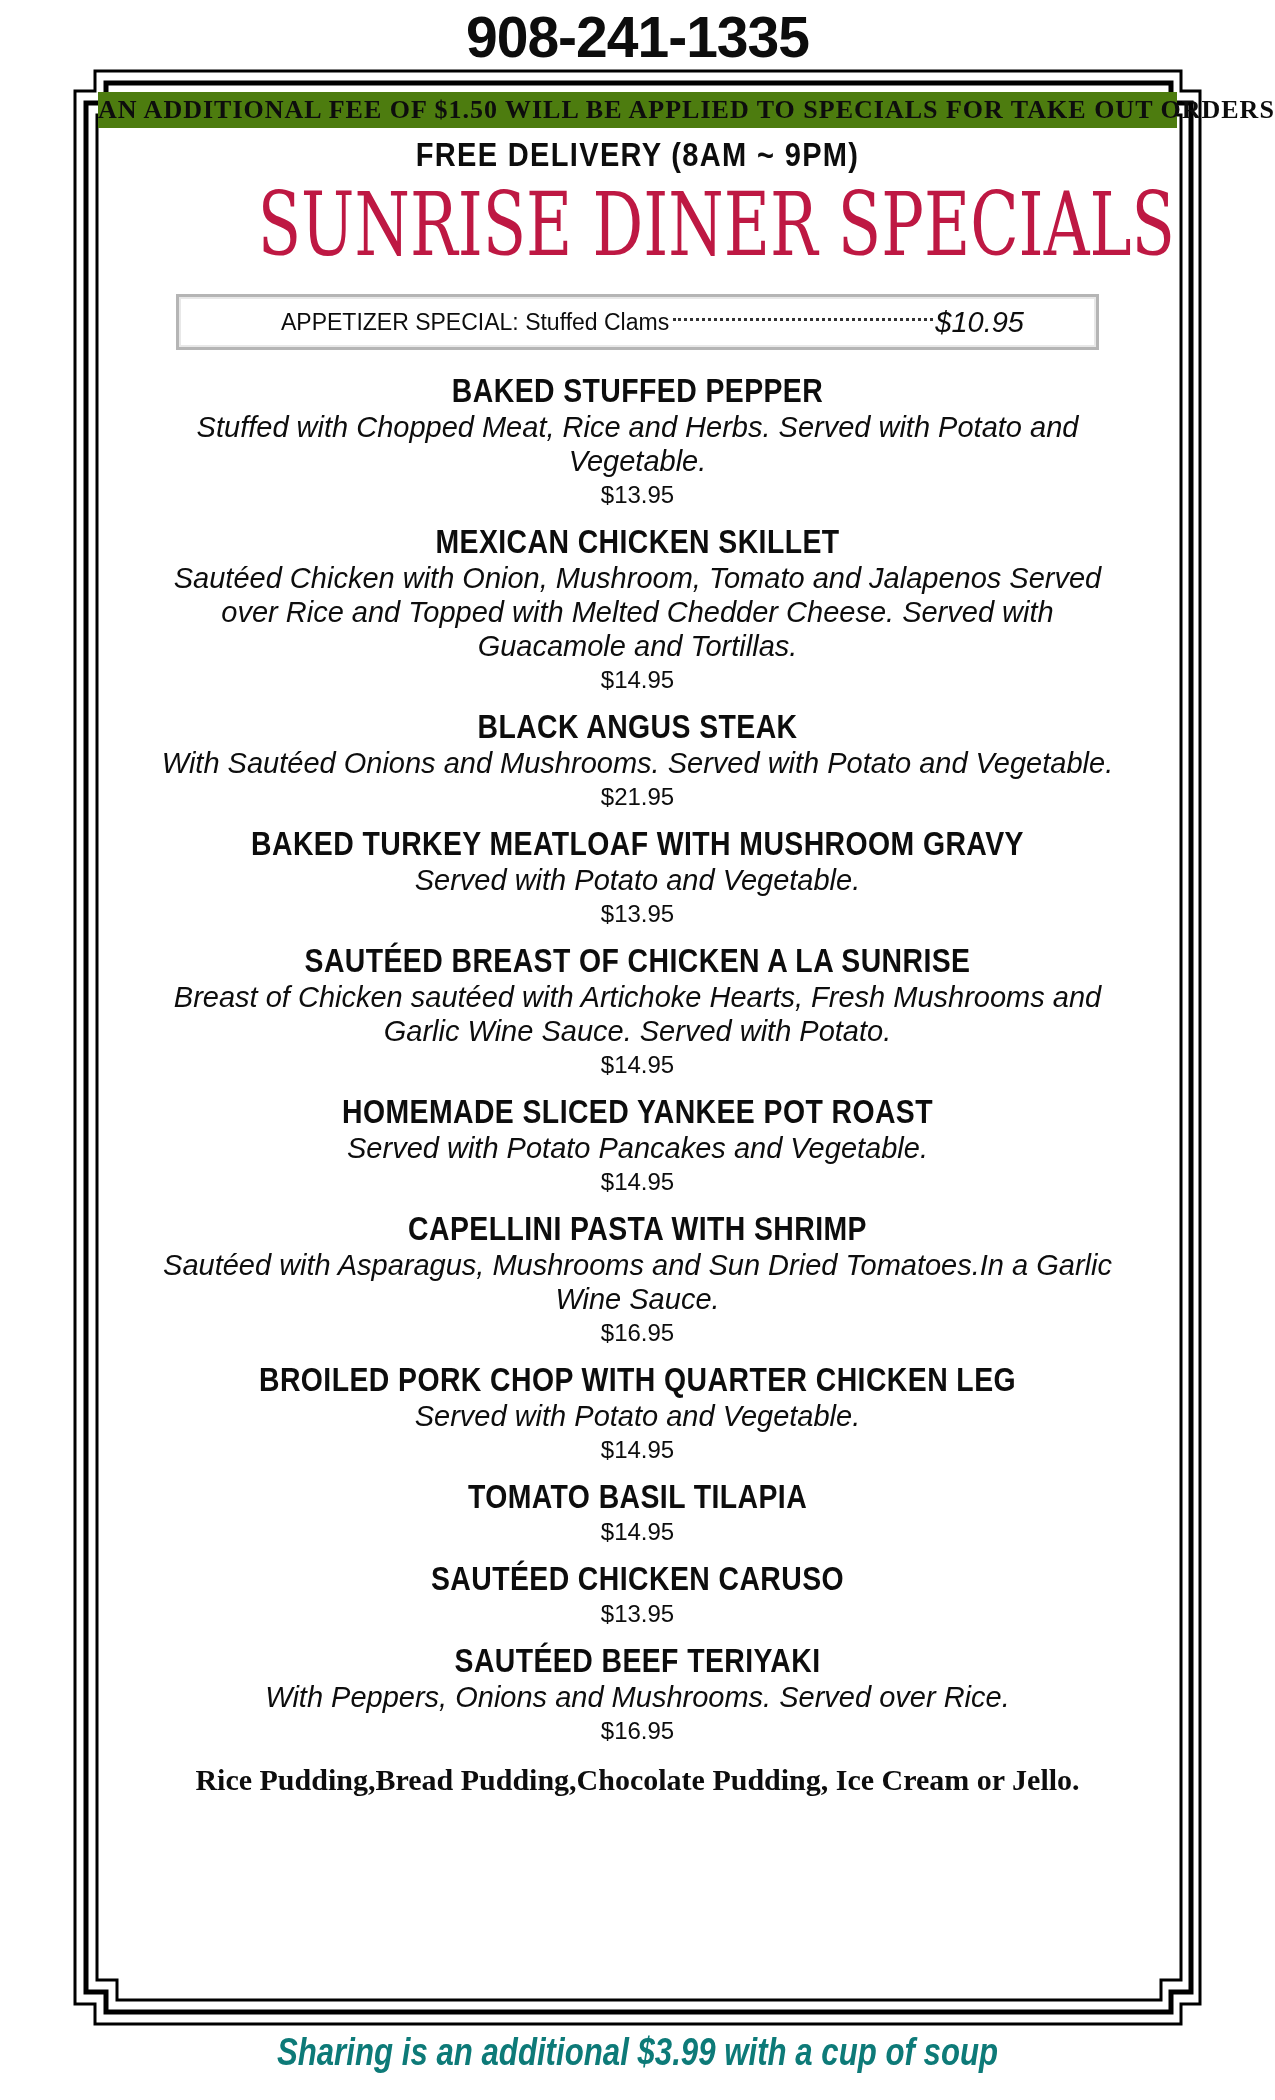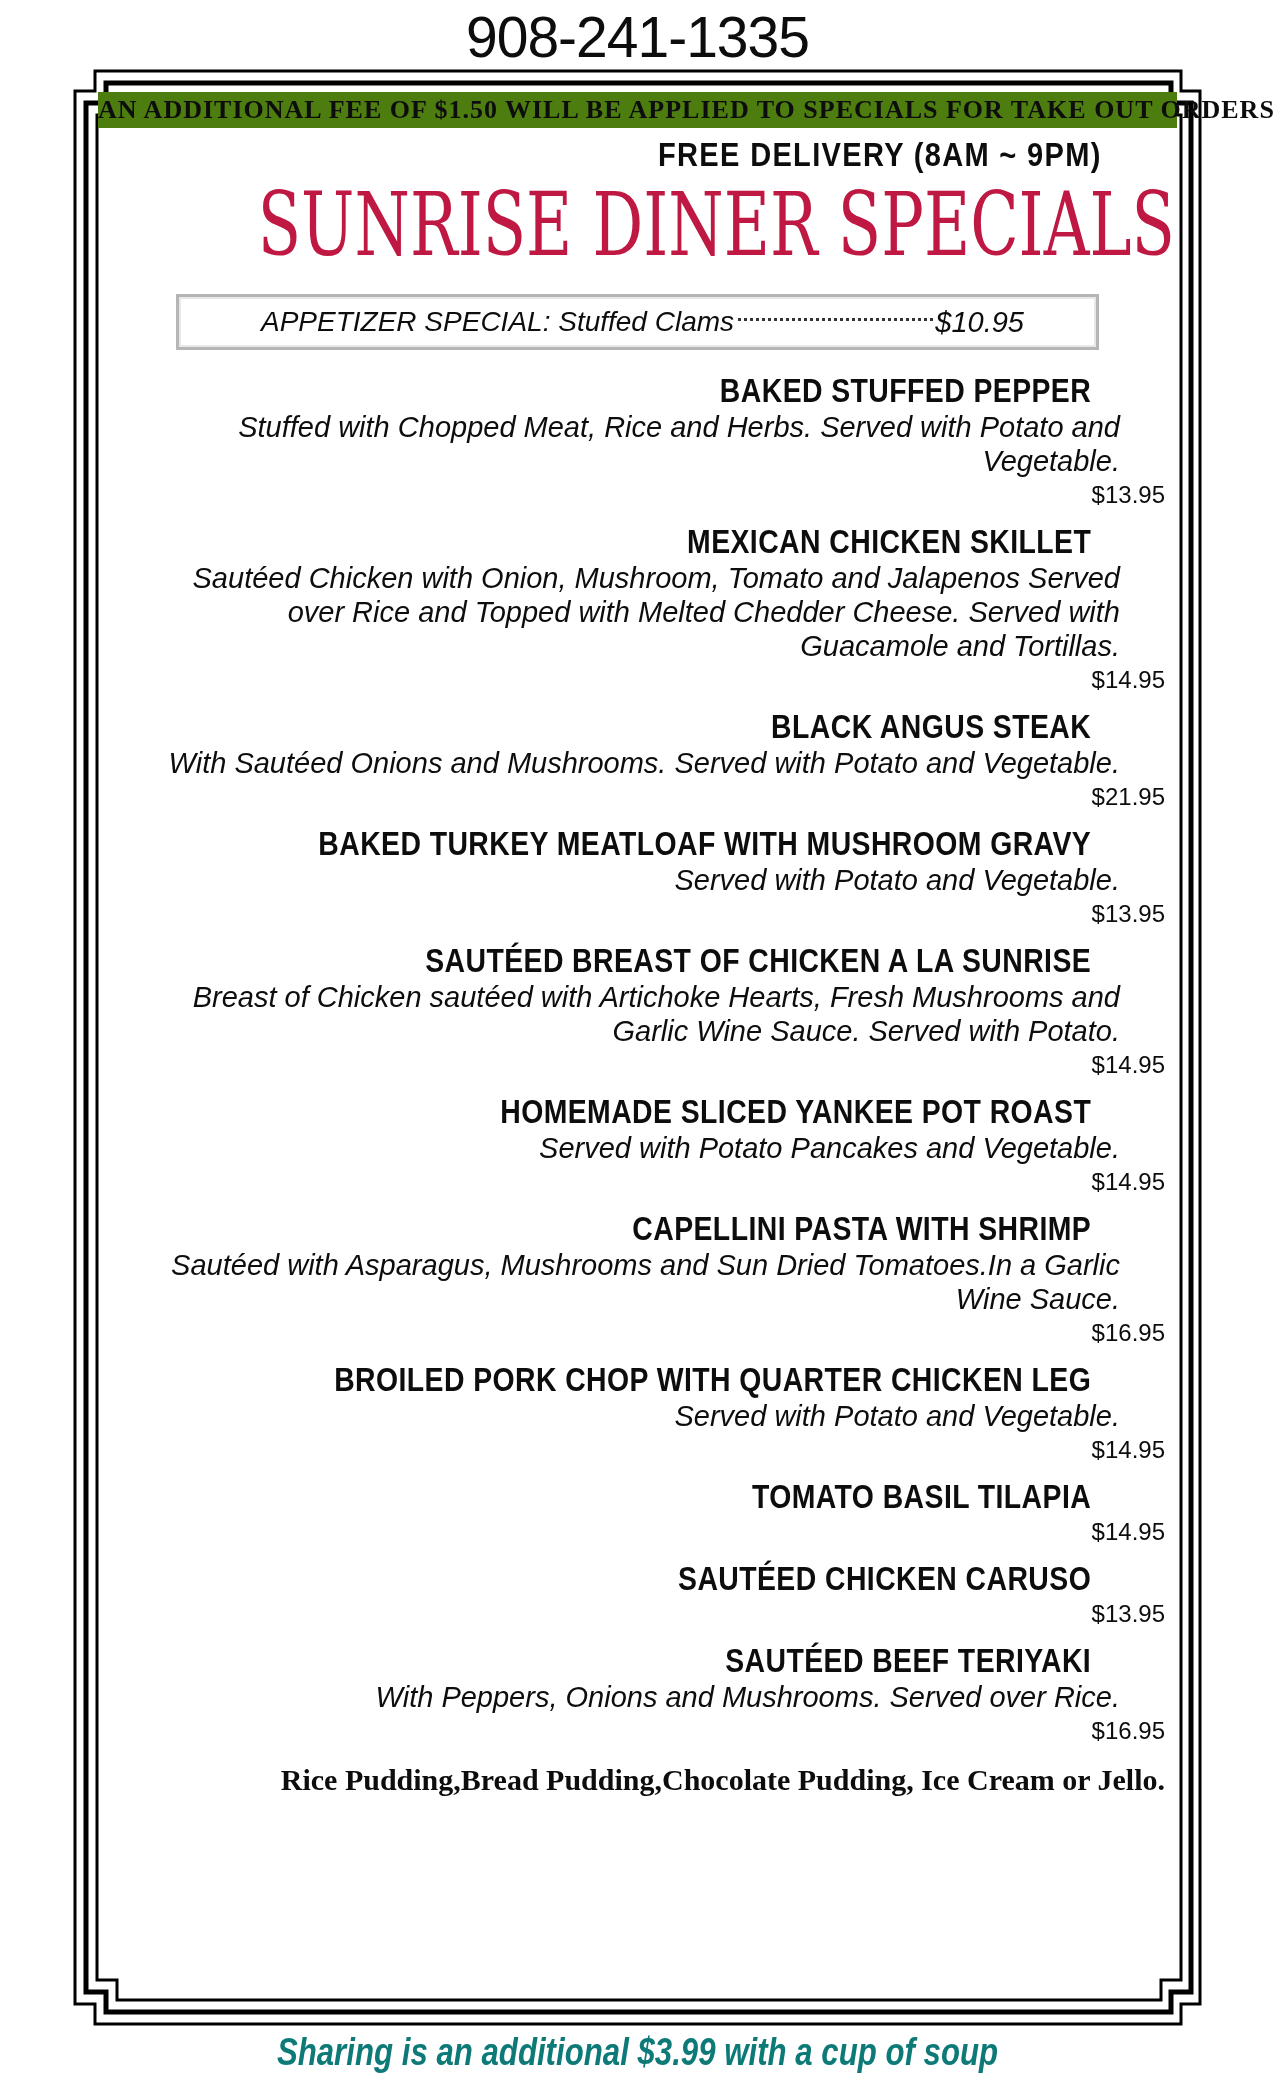--- a/index.html
+++ b/index.html
@@ -10,58 +10,59 @@
   }
   *{margin:0;padding:0;box-sizing:border-box;}
   html,body{background:#ffffff;}
   body{
     width:1275px;height:2100px;position:relative;overflow:hidden;
     font-family:"Liberation Sans",sans-serif;color:var(--ink);
   }
   
   .phone{
     position:absolute;top:6px;left:0;width:100%;text-align:center;
-    font-family:"Liberation Sans",sans-serif;font-weight:400;
+    font-family:"Liberation Sans",sans-serif;font-weight:700;
     font-size:57px;letter-spacing:-1px;z-index:3;line-height:1.1;
   }
   
   .frame{position:absolute;top:0;left:0;width:1275px;height:2100px;z-index:1;}
   .frame path{fill:none;stroke:#000;}
   
   .notice{
     position:absolute;top:92px;left:98px;right:98px;height:36px;z-index:2;
     background:#4d7c0f;text-align:center;
     font-family:"Liberation Serif",serif;font-weight:700;
     font-size:26px;letter-spacing:1px;line-height:36px;white-space:nowrap;
   }
   .content{
     position:absolute;top:136px;left:110px;width:1055px;z-index:2;
-    text-align:right;
+    text-align:center;
   }
   .delivery{
     font-weight:700;font-size:33px;letter-spacing:1.5px;line-height:38px;
     transform:scaleX(0.88);transform-origin:center;white-space:nowrap;
   }
   .title{
     margin-top:8px;
     font-family:"DejaVu Serif","Liberation Serif",serif;
     color:var(--accent);font-size:88px;line-height:0.98;font-weight:400;
     transform:scaleX(0.72);transform-origin:center;white-space:nowrap;
     letter-spacing:0px;
   }
   .appetizer-box{
     width:923px;height:56px;margin:26px auto 0 auto;
     border:3px solid var(--box-border);
     box-shadow:inset 0 0 0 2px #e8e8e8;
     display:flex;align-items:center;
     padding:0 72px 0 82px;background:#fff;
   }
   .app-label{
-    font-style:italic;font-size:28px;line-height:1;white-space:nowrap;
+    font-size:23px;line-height:1;white-space:nowrap;
     letter-spacing:0px;
+    margin-left:20px;
   }
   .app-dots{
     flex:1 1 auto;border-bottom:3px dotted #333;
     margin:0 2px 6px 4px;height:1px;
   }
   .app-price{font-style:italic;font-size:29px;line-height:1;white-space:nowrap;}
   .items{margin-top:22px;}
   .item{margin-bottom:13px;}
   .item-name{
     font-size:33px;font-weight:700;line-height:37px;letter-spacing:0.5px;

